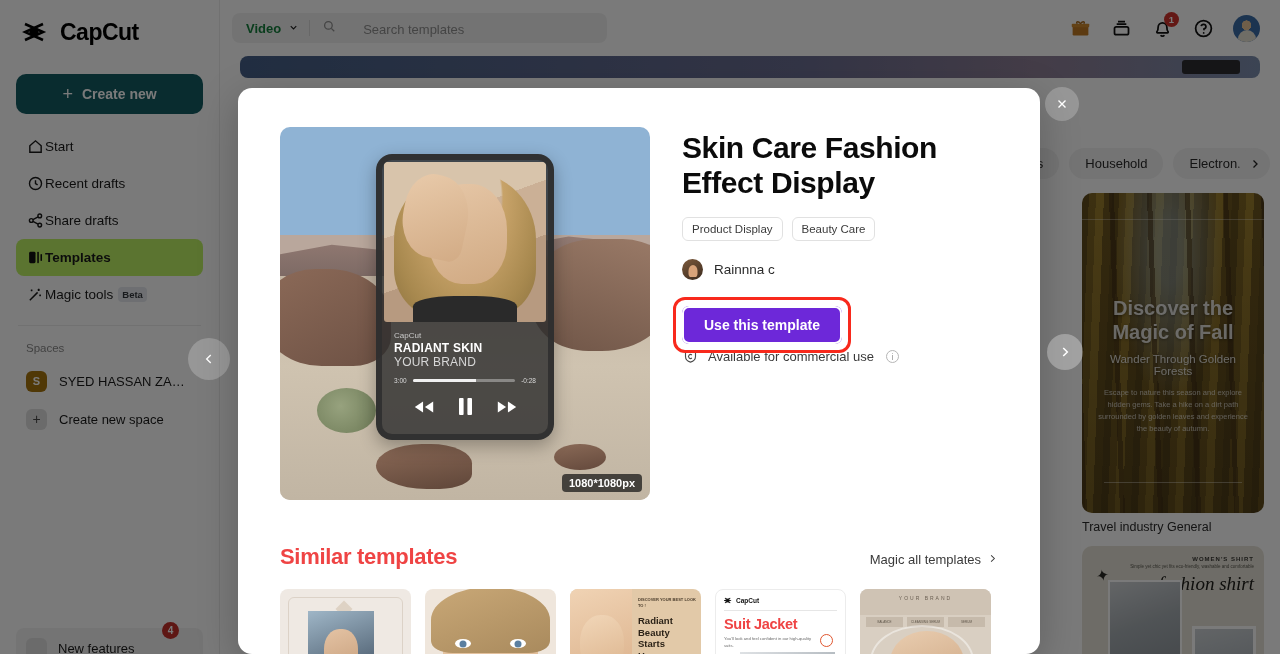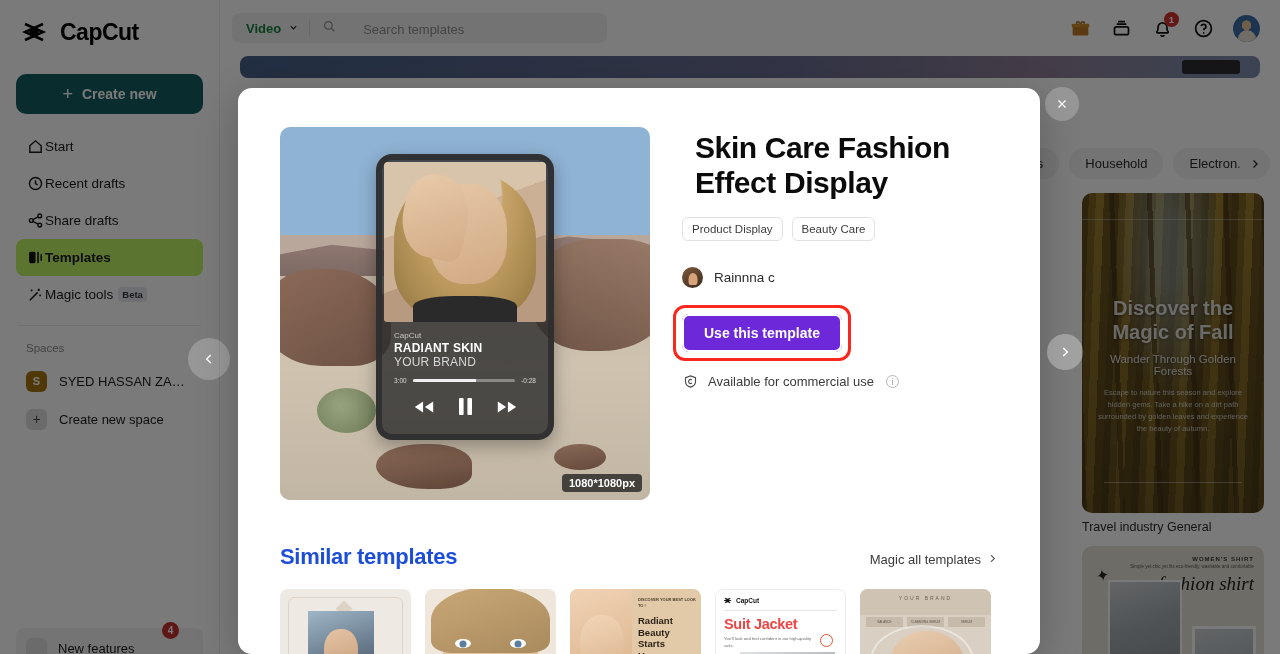--- a/index.html
+++ b/index.html
@@ -216,48 +216,48 @@
   .pl-controls { display:flex; align-items:center; justify-content:center; gap: 22px; margin-top: 13px; color:#fff; }
   .pl-volrow { display:flex; align-items:center; gap:7px; padding: 14px 12px 0; color:#fff; }
 
   .res-badge {
     position:absolute; right:8px; bottom:8px; background: rgba(20,20,20,.72); color:#fff;
     font-size:11px; font-weight:600; padding: 3px 7px; border-radius:4px;
   }
 
   
   .details { flex:1; min-width:0; padding-top: 4px; }
-  .tpl-title { font-size: 30px; font-weight: 800; line-height: 1.16; letter-spacing:-0.4px; color:#0b0b0b;margin-left:13px; }
+  .tpl-title { font-size: 30px; font-weight: 800; line-height: 1.16; letter-spacing:-0.4px; color:#0b0b0b; }
   .tags { display:flex; gap:9px; margin-top: 16px; }
   .tag { border:1px solid #e1e1e1; border-radius: 6px; font-size:11.5px; color:#3b3b3b; padding: 5px 9px; cursor:pointer;}
-  .author { display:flex; align-items:center; gap:11px; margin-top: 26px; }
+  .author { display:flex; align-items:center; gap:11px; margin-top: 18px; }
   .author-av { width:21px;height:21px;border-radius:50%;background:linear-gradient(150deg,#7d5a3c,#3a2a1e); position:relative; overflow:hidden;}
   .author-av::after{content:"";position:absolute;left:50%;top:30%;transform:translateX(-50%);width:9px;height:12px;border-radius:50% 50% 30% 30%;background:#d8a37a;}
   .author-name { font-size:13.5px; color:#2b2b2b; }
 
   .use-wrap { position:relative; display:inline-block; margin-top: 26px; }
   .use-ring {
     position:absolute; left:-9px; top:-9px; right:-9px; bottom:-9px;
     border: 3px solid #f8291c; border-radius: 12px; pointer-events:none;
   }
   .use-btn {
     background:#6d28d9; color:#fff; font-size:14px; font-weight:700;
     border-radius: 7px; padding: 11px 22px; cursor:pointer; border:none;
     box-shadow: inset 0 0 0 2px #fff;
   }
 
   .meta-row { display:flex; align-items:center; gap: 10px; margin-top: 20px; font-size:13px; color:#3a3a3a; }
-  .meta-row.second { margin-top: 22px; }
+  .meta-row.second { margin-top: 5px; }
   .meta-ico { width:16px;height:16px;flex:0 0 16px; display:flex;align-items:center;justify-content:center;color:#4a4a4a;}
   .info-i { width:13px;height:13px;border:1px solid #b6b6b6;border-radius:50%;color:#9a9a9a;font-size:9px;display:inline-flex;align-items:center;justify-content:center;margin-left:2px; cursor:pointer;}
 
   
   .similar { padding: 44px 42px 0; }
   .similar-head { display:flex; align-items:baseline; justify-content:space-between; }
-  .similar-title { font-size: 22px; font-weight: 800; letter-spacing:-0.3px; color:#1d4ed8; }
+  .similar-title { font-size: 22px; font-weight: 800; letter-spacing:-0.3px; color:#ef4444; }
   .view-all { font-size: 13px; color:#3a3a3a; display:flex; align-items:center; gap:6px; cursor:pointer; }
   .sim-row { display:flex; gap: 14px; margin-top: 19px; }
   .sim-card { width: 131px; height: 108px; border-radius: 8px; overflow:hidden; position:relative; cursor:pointer; background:#eee; }
 
   .s1bg{ background:#efe9e3; }
   .s1-frame{position:absolute; inset:8px; border:1px solid #dcd2c7; border-radius:6px;}
   .s1-photo{position:absolute; left:28px; top:22px; width:66px; height:86px; background:linear-gradient(160deg,#9fb6c7,#5d6f80 60%, #36414b);}
   .s1-face{position:absolute; left:44px; top:40px; width:34px; height:44px; border-radius:45%; background:linear-gradient(160deg,#e4c3a4,#c79f7c);}
   .s1-dia{position:absolute; left:58px; top:14px; width:12px;height:12px;background:#ded2c4; transform:rotate(45deg);}
 

